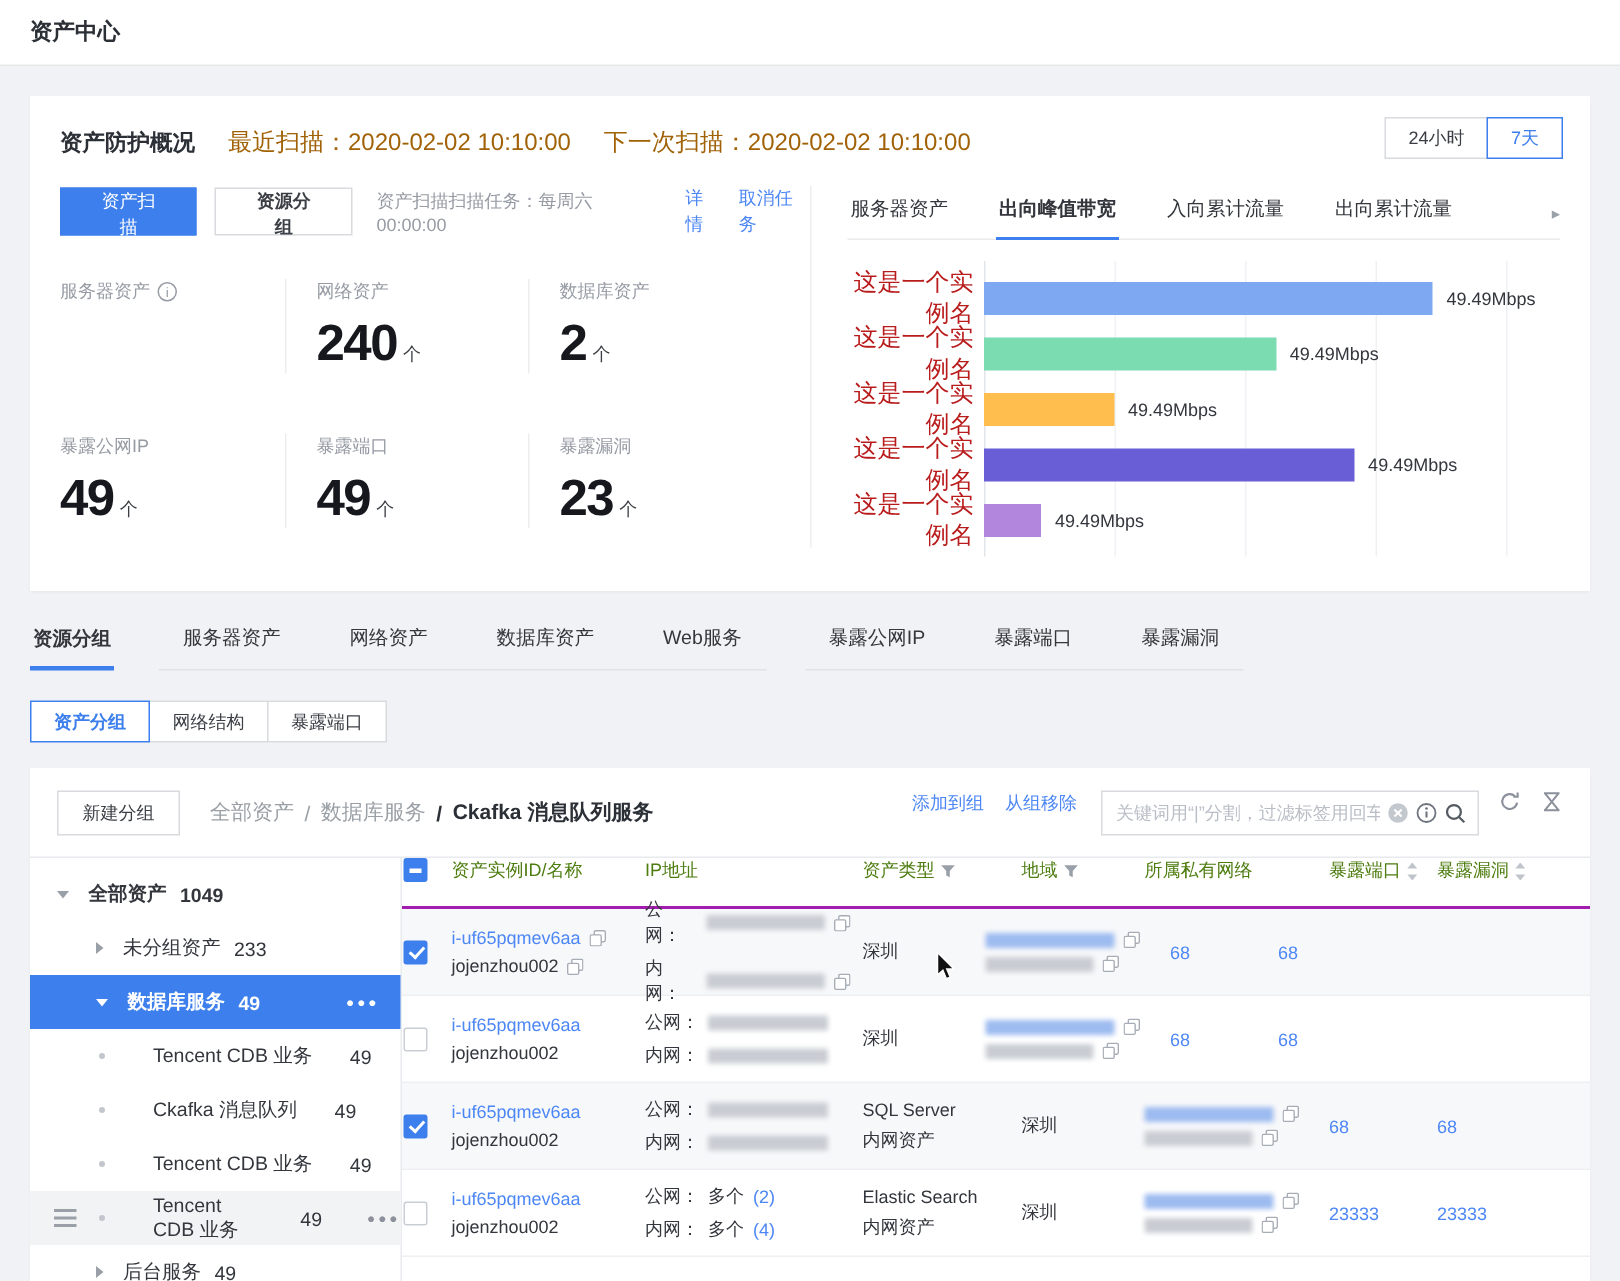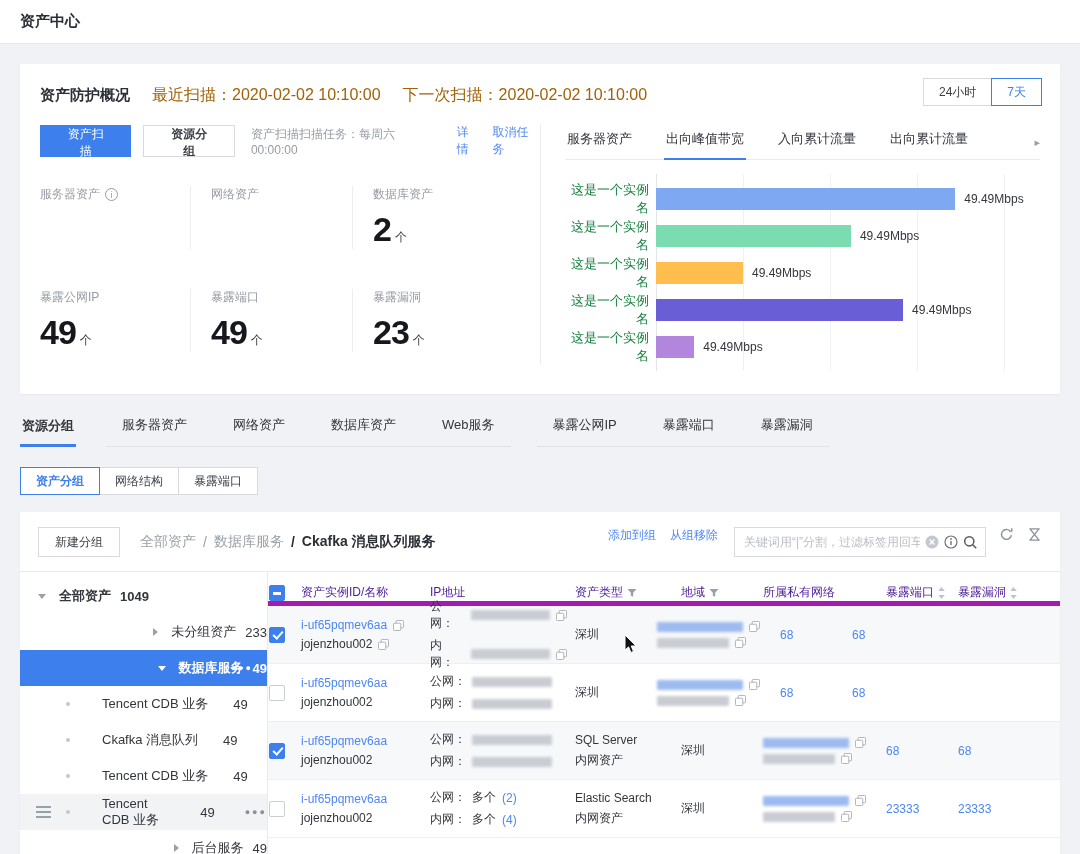--- a/index.html
+++ b/index.html
@@ -39,26 +39,26 @@
   .stat.bl { border-left:1px solid #ededef; padding-left:20px; }
   .stat-label { font-size:12px; color:#969ba4; display:flex; align-items:center; gap:5px; }
   .stat-value { margin-top:7px; font-size:34px; font-weight:bold; color:#16181d; letter-spacing:-1px; }
   .stat-unit { font-size:12px; font-weight:normal; color:#3b3f45; margin-left:4px; letter-spacing:0; }
   .info-icon { width:13px; height:13px; border:1px solid #969ba4; border-radius:50%; font-size:9px; color:#969ba4; display:inline-flex; align-items:center; justify-content:center; font-style:normal; }
 
   .ov-divider { width:1px; background:#ededef; align-self:stretch; }
   .ov-right { flex:1; padding:6px 0 0 24px; min-width:0; }
   .chart-tabs-wrap { display:flex; align-items:flex-end; border-bottom:1px solid #e9eaec; }
   .ctab { font-size:13px; color:#33363c; padding:0 2px 11px 2px; margin-right:30px; cursor:pointer; }
-  .ctab.active { font-weight:normal; border-bottom:2px solid #3d7fec; padding-bottom:9px; margin-bottom:-1px; }
+  .ctab.active { font-weight:bold; border-bottom:2px solid #3d7fec; padding-bottom:9px; margin-bottom:-1px; }
   .tabs-arrow { margin-left:auto; color:#9aa0a8; font-size:11px; padding-bottom:10px; cursor:pointer; }
 
   .chart { margin-top:20px; position:relative; }
   .c-row { display:flex; align-items:center; height:37px; }
-  .c-label { width:84px; flex:none; text-align:right; font-size:13px; color:#15803d; margin-right:7px; }
+  .c-label { width:84px; flex:none; text-align:right; font-size:16px; color:#b91c1c; margin-right:7px; }
   .c-track { width:348px; flex:none; position:relative; display:flex; align-items:center; }
   .c-bar { height:22px; flex:none; }
   .c-val { font-size:12px; color:#33363c; margin-left:9px; white-space:nowrap; }
   .gridlines { position:absolute; left:91px; top:-6px; width:348px; bottom:-6px; pointer-events:none; }
   .gl { position:absolute; top:0; bottom:0; width:1px; background:#f0f1f4; }
   .gl.axis { background:#e2e5e9; }
 
   
   .main-tabs { display:flex; align-items:flex-end; margin-top:22px; padding:0 0 0 0; }
   .tab { font-size:13px; color:#33363c; padding:0 2px 12px 2px; cursor:pointer; }
@@ -87,38 +87,38 @@
   .search { margin-left:16px; width:252px; height:30px; border:1px solid #d8dade; display:flex; align-items:center; padding:0 7px 0 9px; gap:5px; }
   .search input { border:none; outline:none; flex:1; min-width:0; font-size:12px; color:#333; background:transparent; }
   .search input::placeholder { color:#b9bec6; }
   .tool-icon { margin-left:13px; display:flex; cursor:pointer; }
 
   .content { margin-top:0; border-top:1px solid #e8eaee; display:flex; }
   .tree { width:248px; flex:none; border-right:1px solid #e8eaee; padding-top:6px; }
   .trow { height:36px; display:flex; align-items:center; position:relative; font-size:13px; color:#33363c; cursor:pointer; }
   .trow .t-label { }
   .trow.lvl0 { padding-left:18px; font-weight:bold; }
-  .trow.lvl1 { padding-left:44px;justify-content:flex-end; }
+  .trow.lvl1 { padding-left:44px; }
   .trow.lvl2 { padding-left:46px;gap:16px; }
   .t-count { margin-left:9px; }
   .caret { width:0; height:0; border-style:solid; margin-right:13px; flex:none; }
   .caret.down { border-width:5px 4px 0 4px; border-color:#9aa0a8 transparent transparent transparent; }
   .caret.right { border-width:4px 0 4px 5px; border-color:transparent transparent transparent #9aa0a8; }
   .bullet { width:4px; height:4px; border-radius:50%; background:#c3c7cd; margin-right:16px; flex:none; }
   .trow.selected { background:#3d7fec; color:#fff; font-weight:bold; }
   .trow.selected .caret.down { border-color:#fff transparent transparent transparent; }
   .trow.hovered { background:#f2f3f5; }
   .more-dots { font-size:9px; letter-spacing:2px; color:#8b909a; }
   .trow.selected .more-dots { position:absolute; right:14px; color:#fff; }
   .trow.hovered .more-dots { margin-left:14px; }
   .drag { position:absolute; left:16px; width:15px; display:flex; flex-direction:column; gap:3px; cursor:grab; }
   .drag i { display:block; height:2px; background:#9aa0a8; }
 
   .grid { flex:1; min-width:0; font-size:12px; }
-  .g-head { height:34px; display:flex; align-items:flex-end; border-bottom:5px solid #a21caf; color:#4c1d95; }
+  .g-head { height:34px; display:flex; align-items:flex-start; border-bottom:2px solid #a21caf; color:#4d7c0f; }
   .g-row { height:58px; display:flex; align-items:center; border-bottom:1px solid #edeff2; color:#33363c; }
   .g-row.sel { background:#f7f8fa; }
   .g-row.sliver { height:18px; border-bottom:none; }
   .cell { padding-right:8px; }
   .c-check { width:33px; padding-left:0; display:flex; justify-content:flex-start; flex:none; padding-left:1px; }
   .c1 { width:129px; flex:none; }
   .c2 { width:145px; flex:none; }
   .c3 { width:106px; flex:none; }
   .c4 { width:82px; flex:none; }
   .c5 { width:123px; flex:none; }
@@ -173,20 +173,21 @@
               <div class="stat">
                 <div class="stat-label">
                   <span>服务器资产</span>
                   <i class="info-icon">i</i>
                 </div>
               </div>
               <div class="stat bl">
                 <div class="stat-label">
                   <span>网络资产</span>
                 </div>
+                <div class="stat-value"><span>240</span><span class="stat-unit">个</span></div>
               </div>
               <div class="stat bl">
                 <div class="stat-label">
                   <span>数据库资产</span>
                 </div>
                 <div class="stat-value"><span>2</span><span class="stat-unit">个</span></div>
               </div>
               <div class="stat">
                 <div class="stat-label">
                   <span>暴露公网IP</span>

